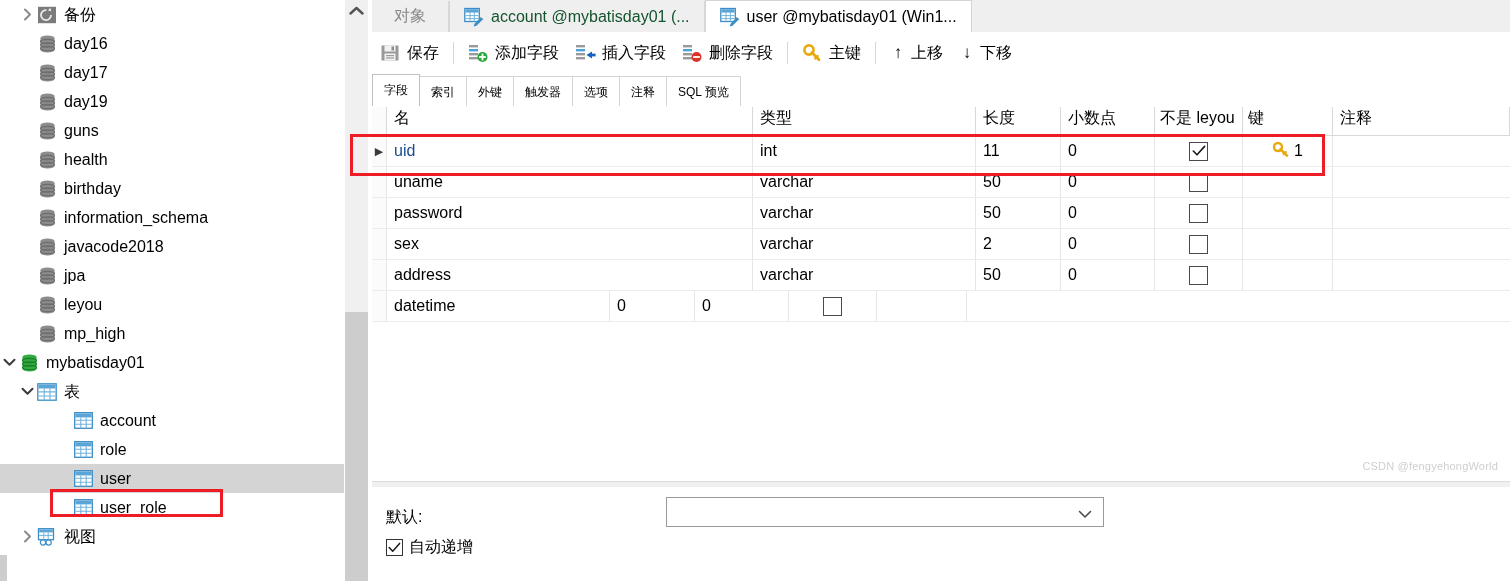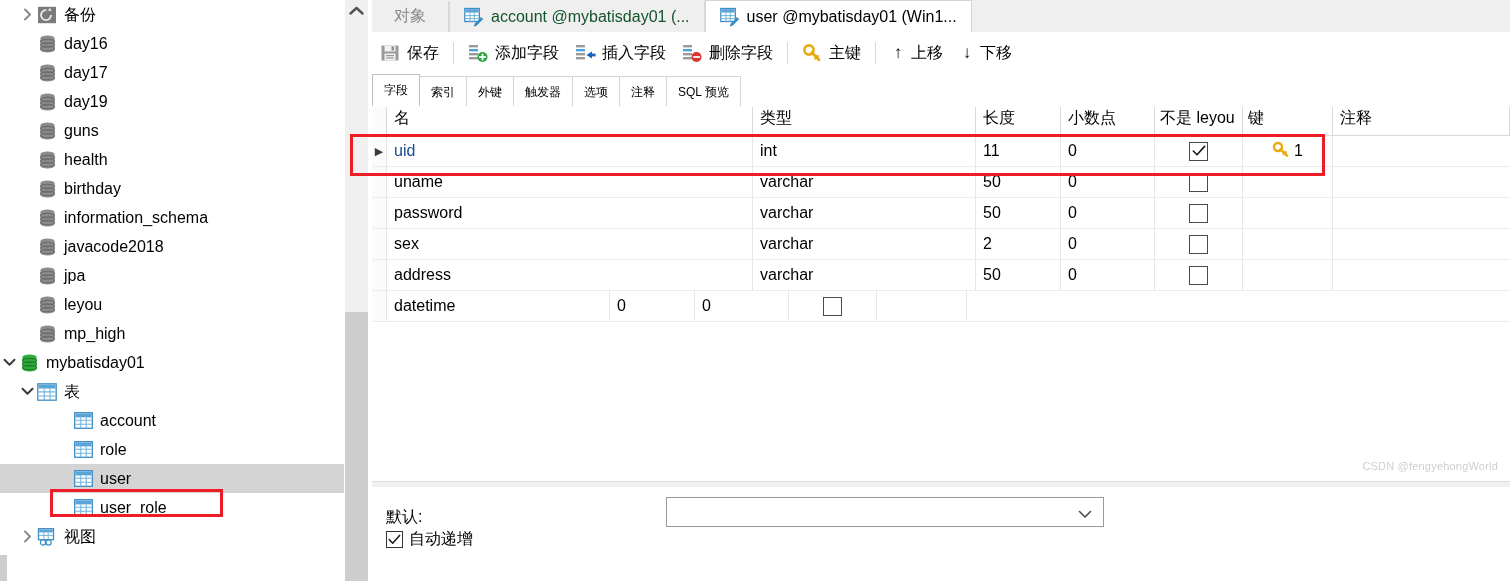--- a/index.html
+++ b/index.html
@@ -143,21 +143,21 @@
 
   
   .botsep{position:absolute;left:0;top:481px;width:1138px;height:6px;background:#f0f0f0;border-top:1px solid #dcdcdc;}
   .botpanel{position:absolute;left:0;top:487px;width:1138px;height:94px;background:#ffffff;}
   .fld-label{position:absolute;left:14px;top:20px;font-size:16px;color:#000;}
   .combo{
     position:absolute;left:294px;top:10px;width:438px;height:30px;
     box-sizing:border-box;border:1px solid #9a9a9a;background:#fff;
   }
   .combo .chev{position:absolute;right:11px;top:7px;color:#4a4a4a;}
-  .autoinc{position:absolute;left:14px;top:42px;display:flex;align-items:center;gap:6px;font-size:16px;}
+  .autoinc{position:absolute;left:14px;top:50px;display:flex;align-items:center;gap:6px;font-size:16px;}
   .cbx-sm{width:17px;height:17px;box-sizing:border-box;border:1px solid #333;background:#fff;display:flex;align-items:center;justify-content:center;}
 
   
   .redrect{position:absolute;border:3px solid #ee1c25;box-sizing:border-box;pointer-events:none;z-index:40;}
 
   
   .watermark{
     position:absolute;right:12px;bottom:12px;color:#cfcfcf;font-size:11px;
     letter-spacing:.2px;z-index:30;
   }

